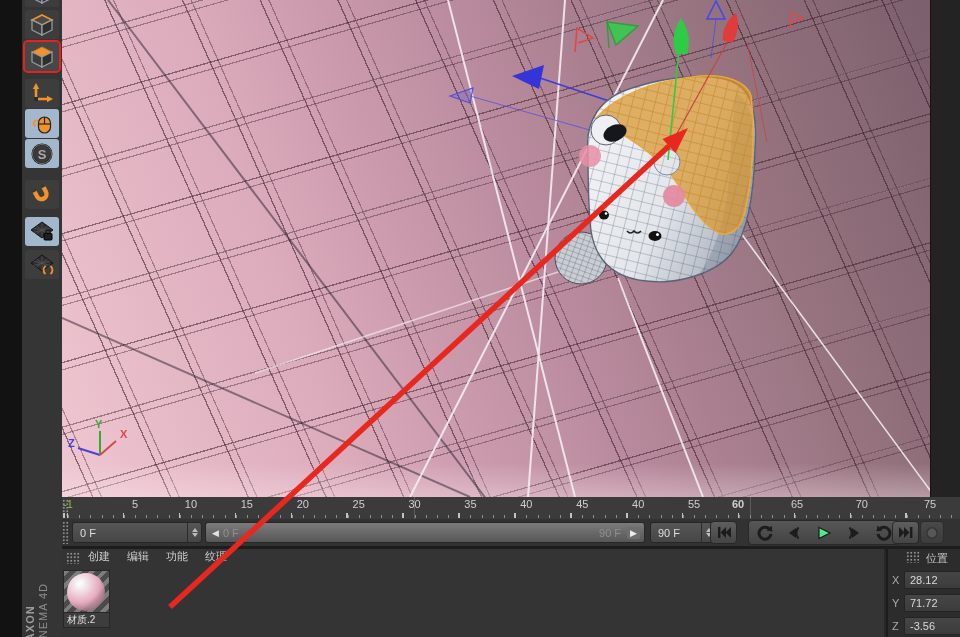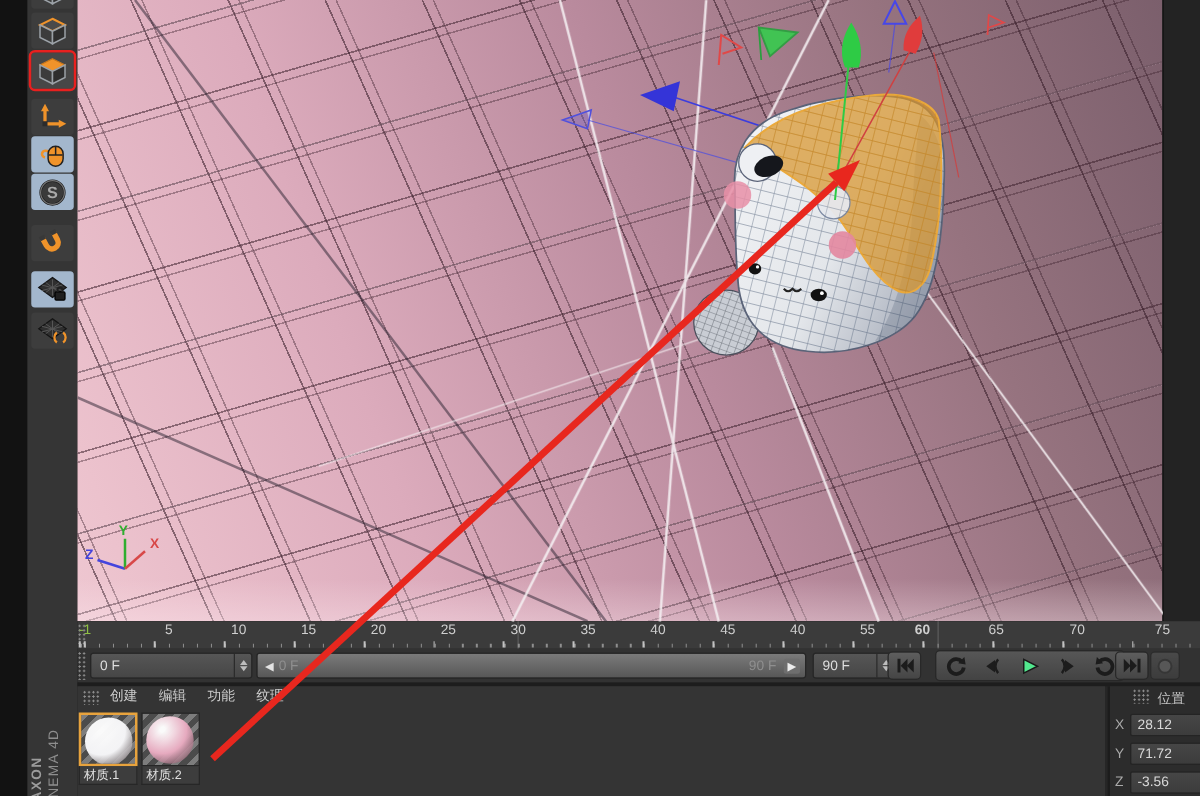--- a/index.html
+++ b/index.html
@@ -424,27 +424,20 @@
     <span class="handle-sq"></span>
     <span class="mi">创建</span>
     <span class="mi">编辑</span>
     <span class="mi">功能</span>
     <span class="mi">纹理</span>
   </div>
   <div class="swatches" id="swatch-list">
 
 
 
-      <div class="swatch outlined" style="--c: #f3f3f5;">
-        <div class="thumb">
-          <div class="sphere"></div>
-
-        </div>
-        <div class="mlabel">材质.1</div>
-      </div>
 
       <div class="swatch" style="--c: #e6aabf;">
         <div class="thumb">
           <div class="sphere"></div>
 
         </div>
         <div class="mlabel">材质.2</div>
       </div>
 
     </div>

